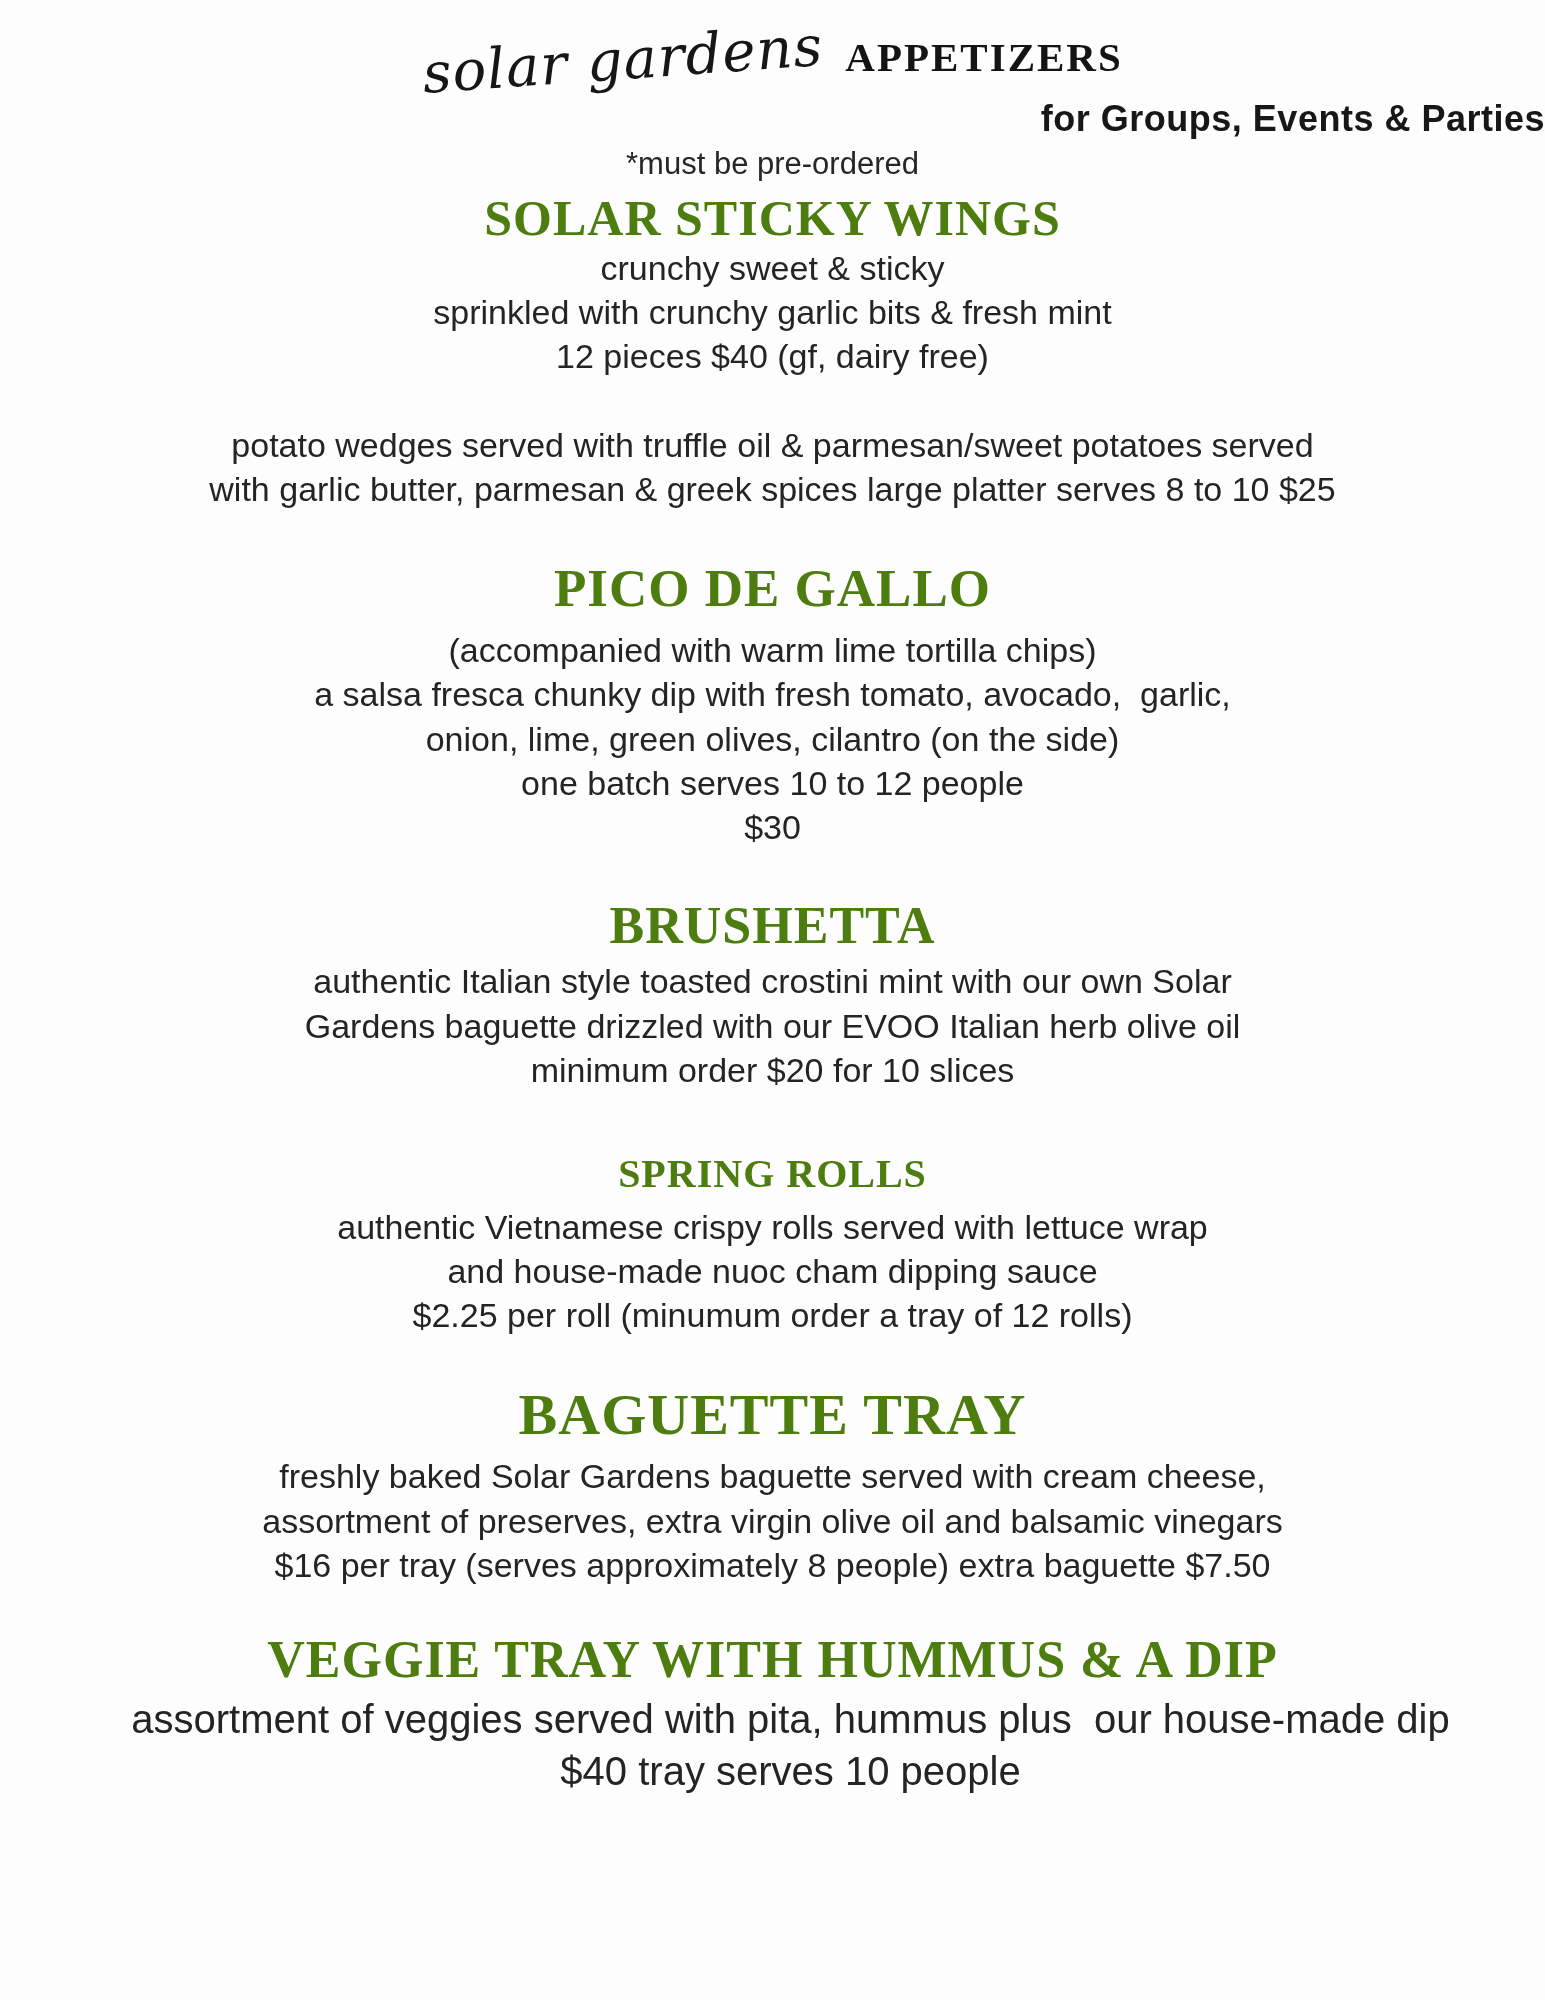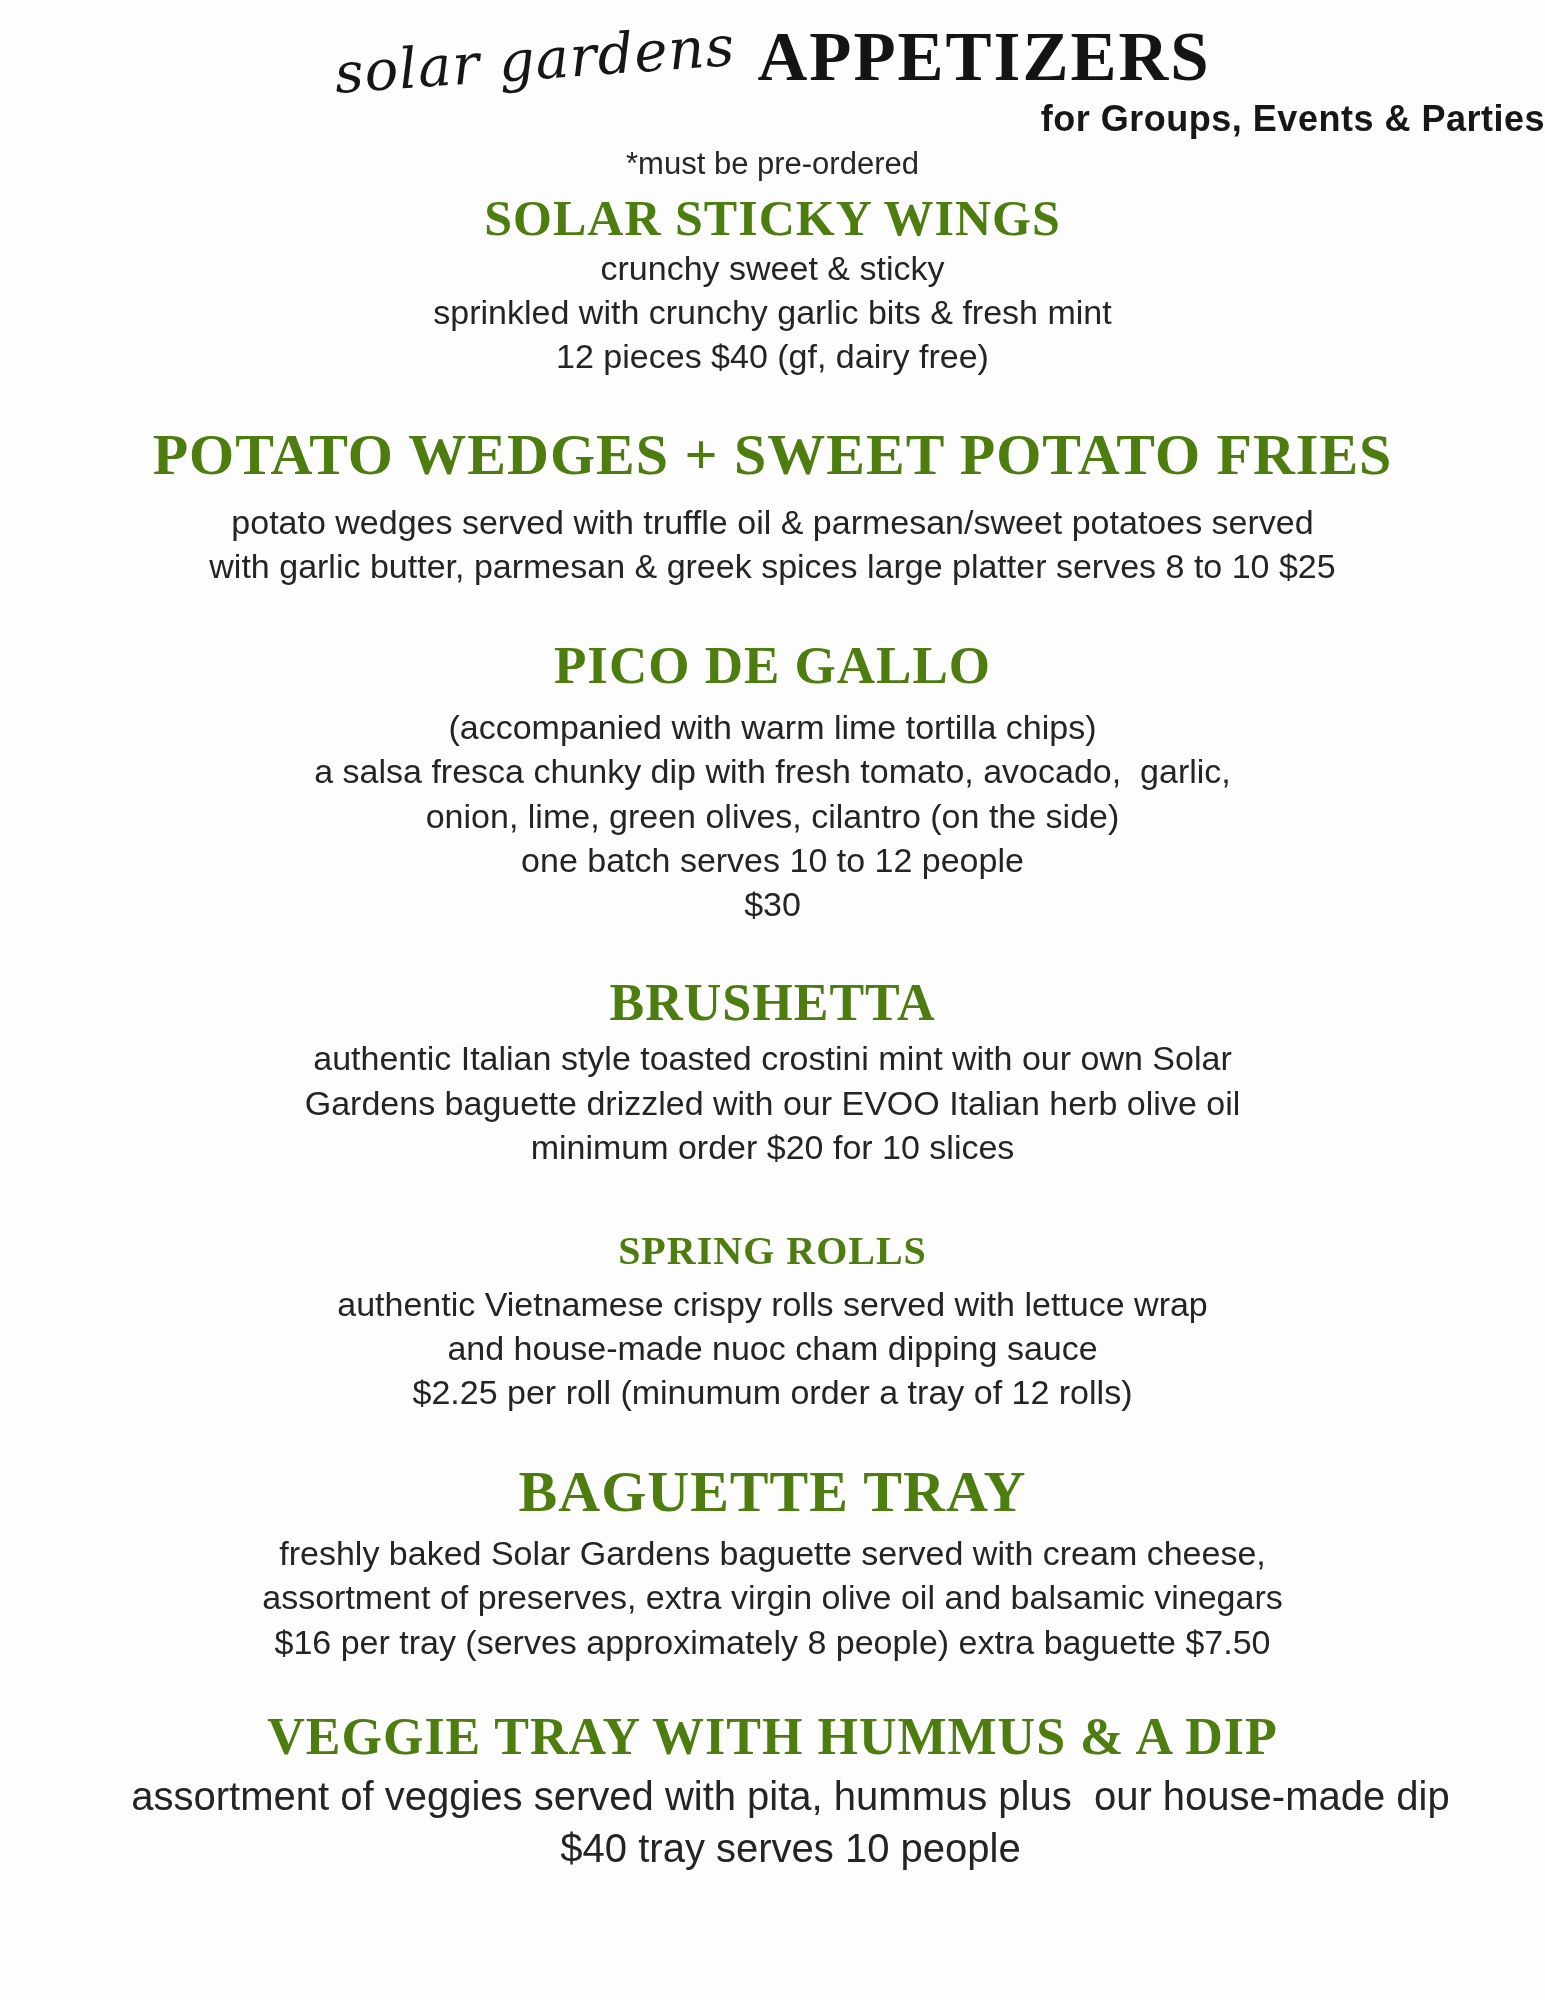--- a/index.html
+++ b/index.html
@@ -33,21 +33,21 @@
     font-weight: 400;
     font-size: 56px;
     letter-spacing: 1px;
     transform: rotate(-4deg);
     padding-top: 4px;
     color: #161616;
   }
   .menu-title {
     font-family: "Liberation Serif", serif;
     font-weight: 700;
-    font-size: 69px;
+    font-size: 41px;
     letter-spacing: 2px;
     color: #141414;
     text-align: right;
   }
   .menu-subtitle {
     font-size: 36px;
     font-weight: 700;
     letter-spacing: 0.5px;
     margin-top: -8px;
     color: #171717;
@@ -104,21 +104,20 @@
   </header>
 
   <section class="section s0">
     <h2 class="section-title">SOLAR STICKY WINGS</h2>
     <p class="line">crunchy sweet &amp; sticky</p>
     <p class="line">sprinkled with crunchy garlic bits &amp; fresh mint</p>
     <p class="line">12 pieces $40 (gf, dairy free)</p>
   </section>
 
   <section class="section s1">
-    <h2 class="section-title">POTATO WEDGES + SWEET POTATO FRIES</h2>
     <p class="line">potato wedges served with truffle oil &amp; parmesan/sweet potatoes served</p>
     <p class="line">with garlic butter, parmesan &amp; greek spices large platter serves 8 to 10 $25</p>
   </section>
 
   <section class="section s2">
     <h2 class="section-title">PICO DE GALLO</h2>
     <p class="line">(accompanied with warm lime tortilla chips)</p>
     <p class="line">a salsa fresca chunky dip with fresh tomato, avocado,  garlic,</p>
     <p class="line">onion, lime, green olives, cilantro (on the side)</p>
     <p class="line">one batch serves 10 to 12 people</p>

